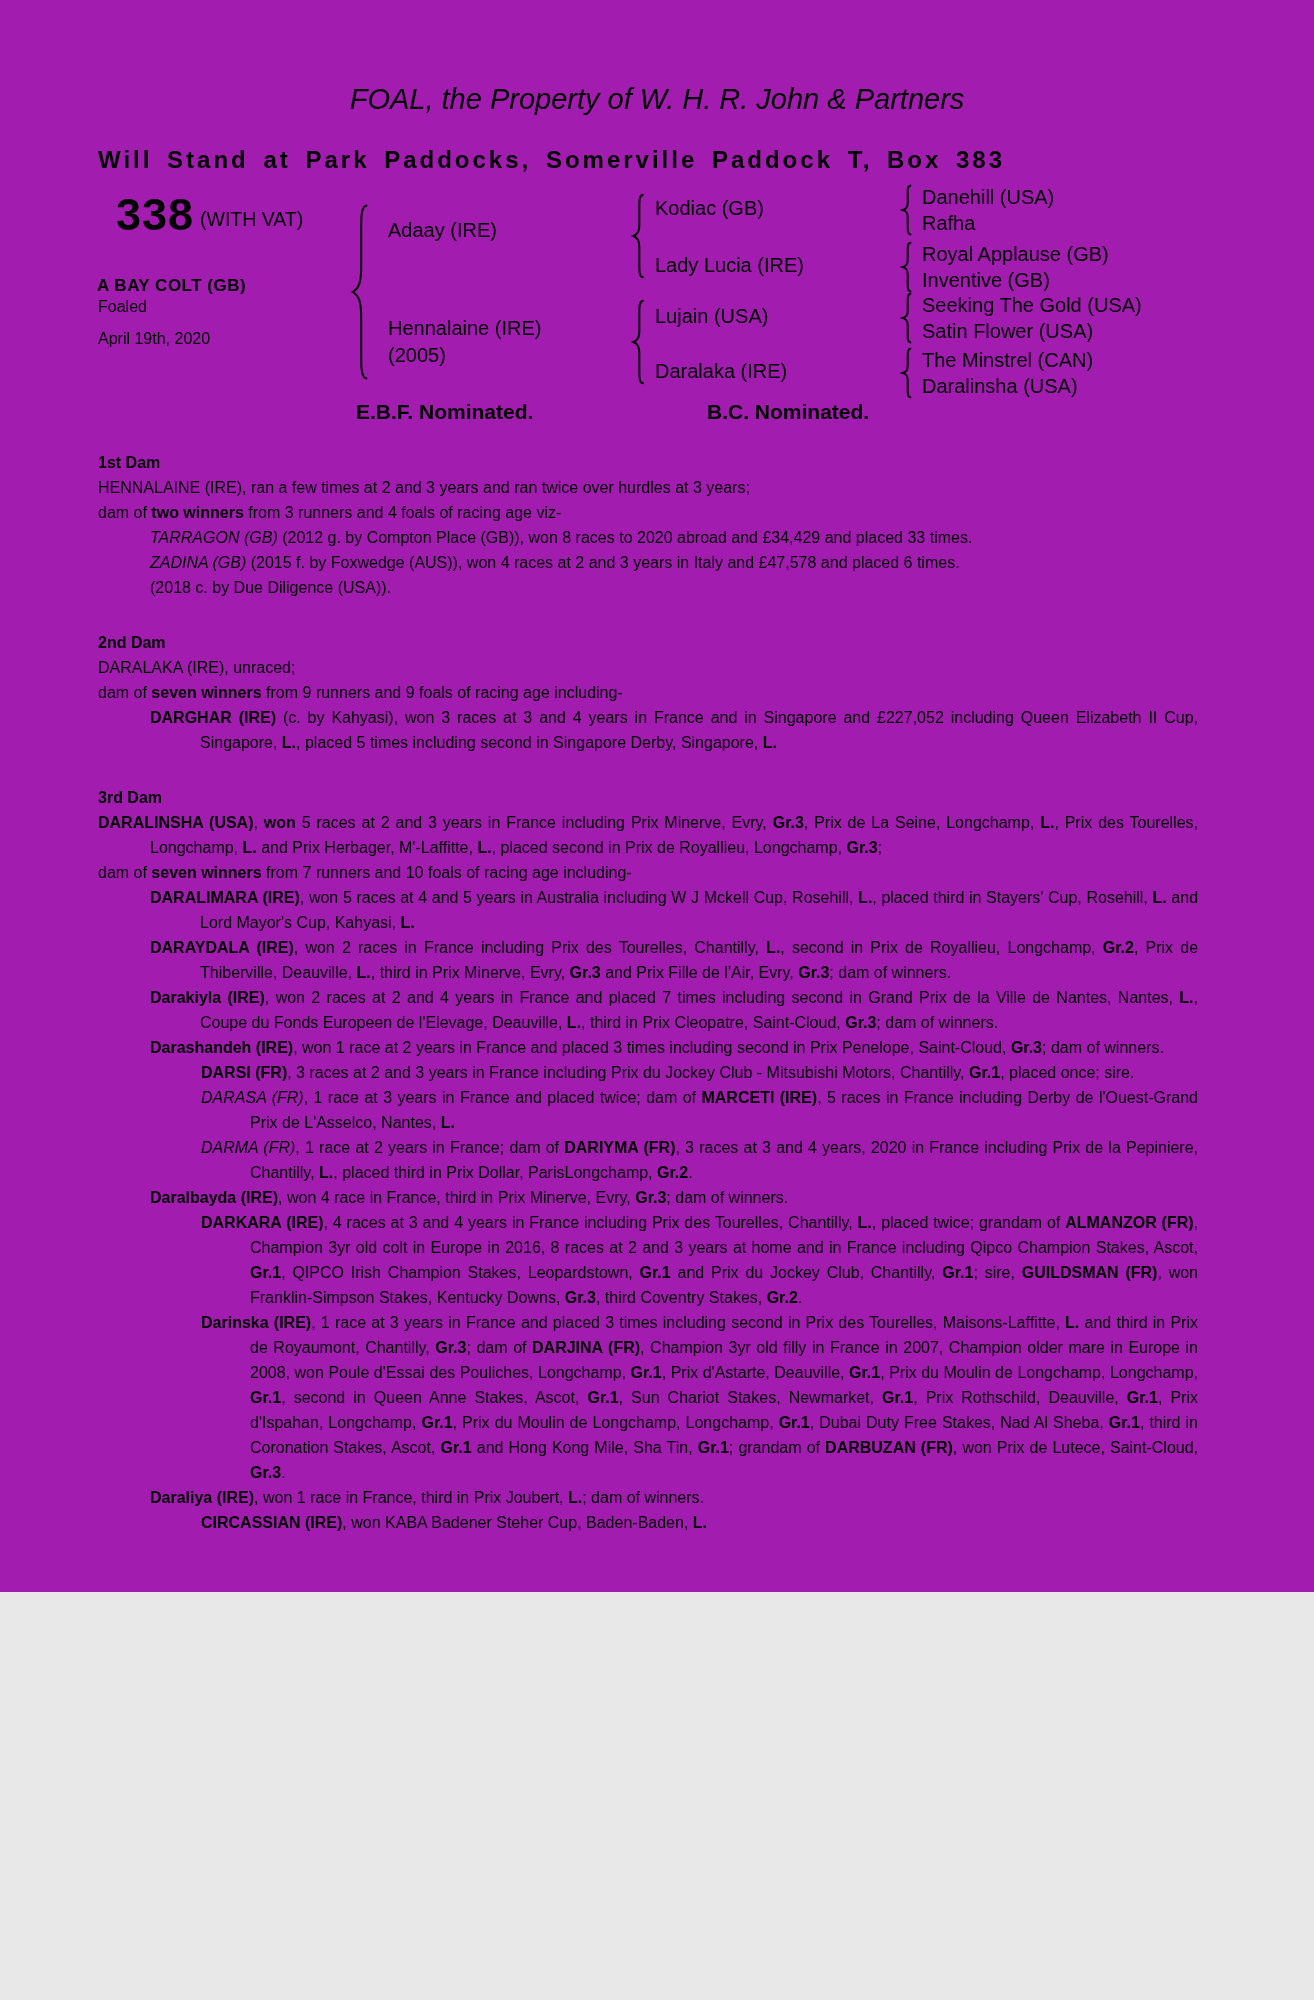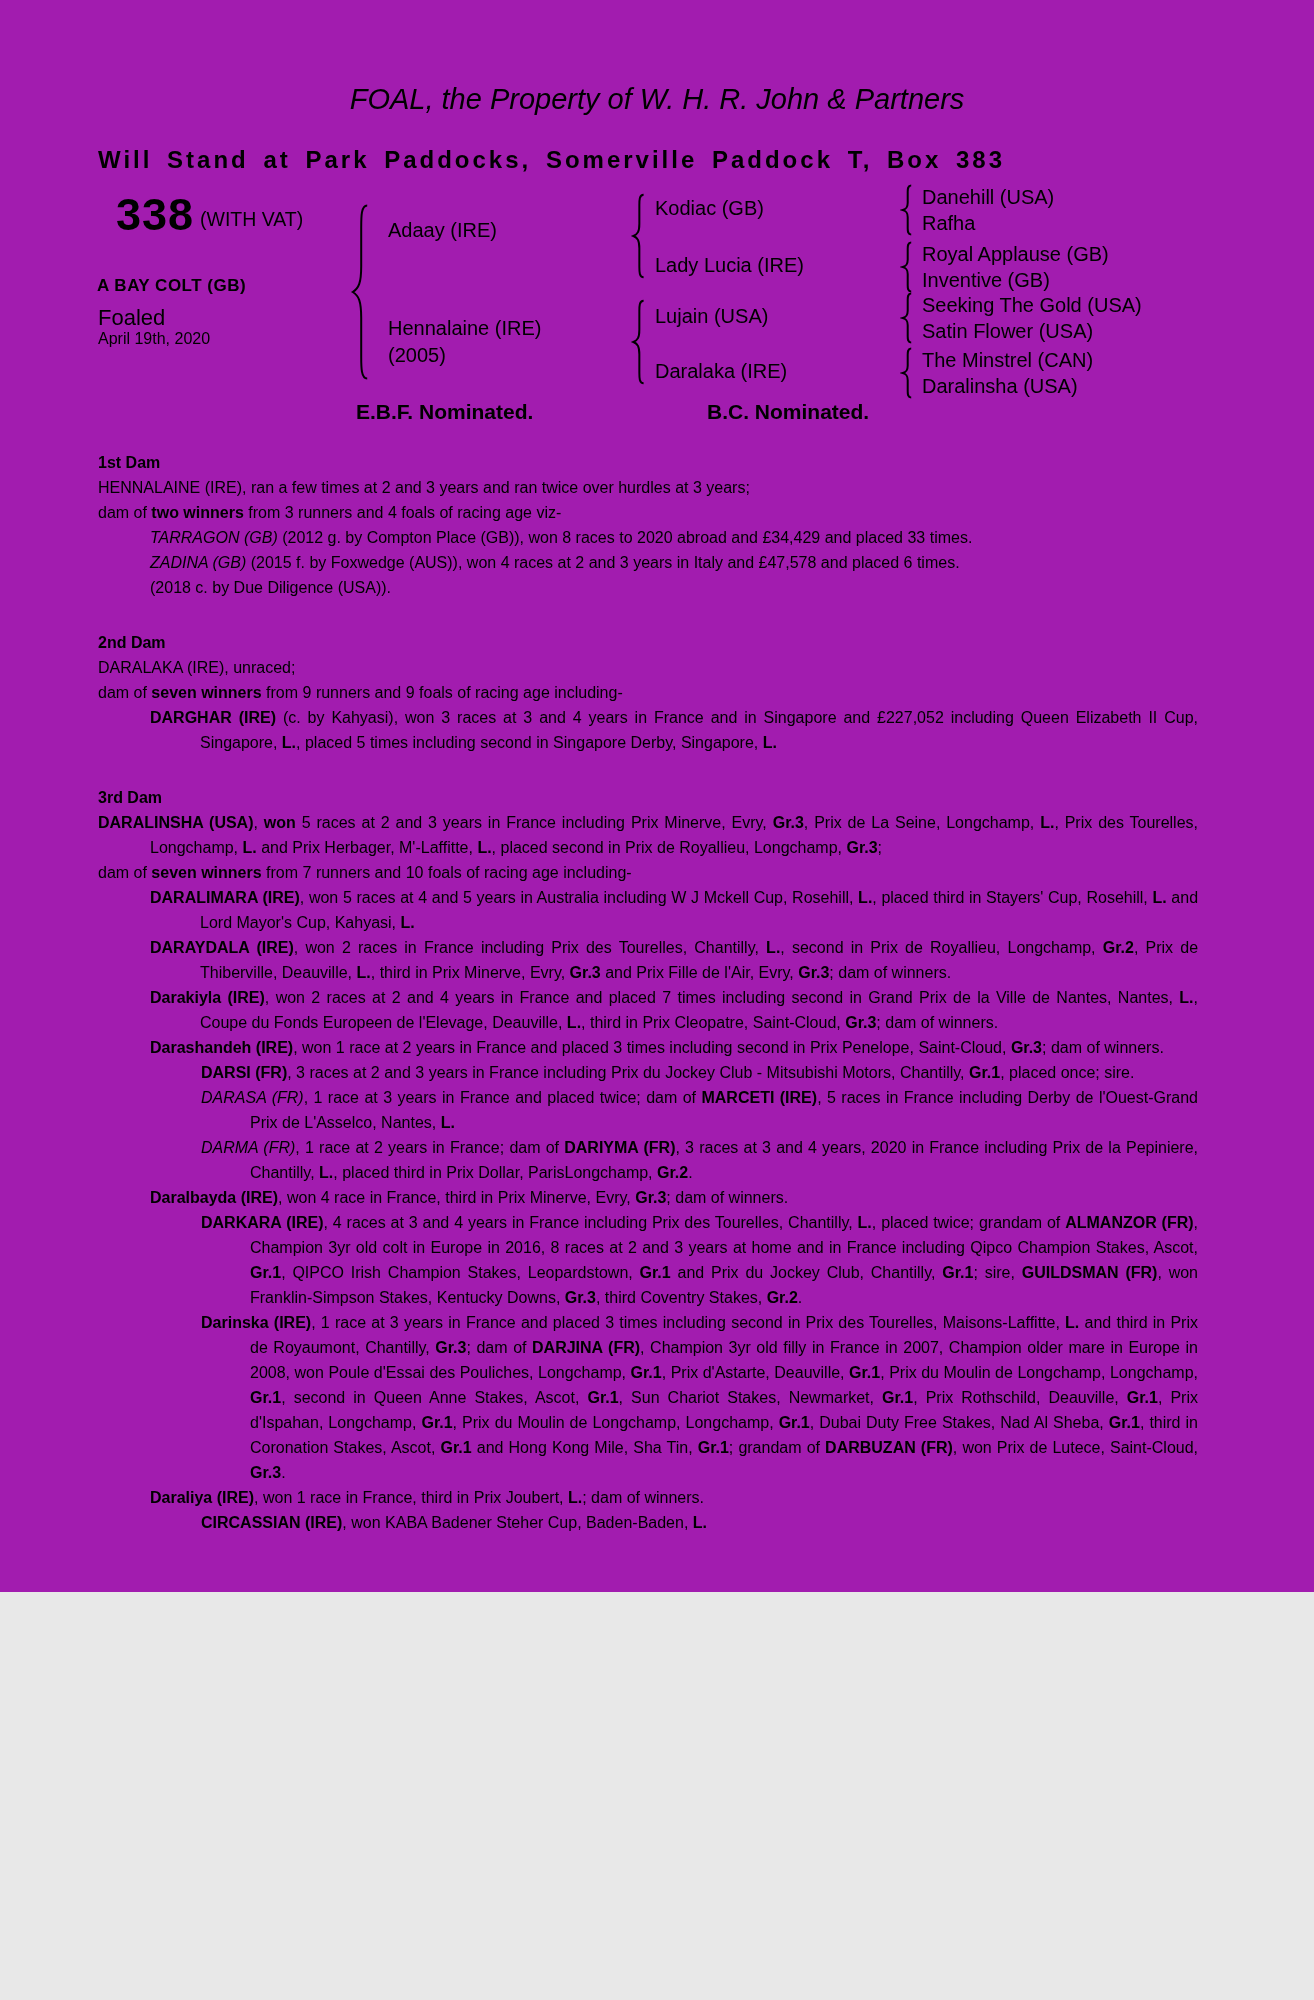--- a/index.html
+++ b/index.html
@@ -17,21 +17,21 @@
     left:0;right:0;top:82px;text-align:center;
     font-style:italic;font-size:29px;line-height:34px;white-space:nowrap;
   }
   .standline{
     left:98px;top:146px;
     font-weight:bold;font-size:24px;letter-spacing:3px;word-spacing:5px;
   }
   .lotnum{left:116px;top:192px;font-weight:bold;font-size:45px;line-height:46px;letter-spacing:1px;}
   .vat{left:200px;top:208px;font-size:19.5px;}
   .coltdesc{left:97px;top:276px;font-weight:bold;font-size:17px;letter-spacing:0.5px;}
-  .foaled{left:98px;top:305px;font-size:22px;text-align:right;}
+  .foaled{left:98px;top:298px;font-size:16px;text-align:right;}
   .foaldate{left:98px;top:330px;font-size:16px;}
   .pedname{font-size:20px;line-height:24px;}
   .nom{font-weight:bold;font-size:21px;}
   .brace{position:absolute;}
   .body{
     position:absolute;left:98px;top:450px;width:1100px;
     font-size:16px;line-height:25px;
   }
   .section{margin-top:30px;}
   .section:first-child{margin-top:0;}

